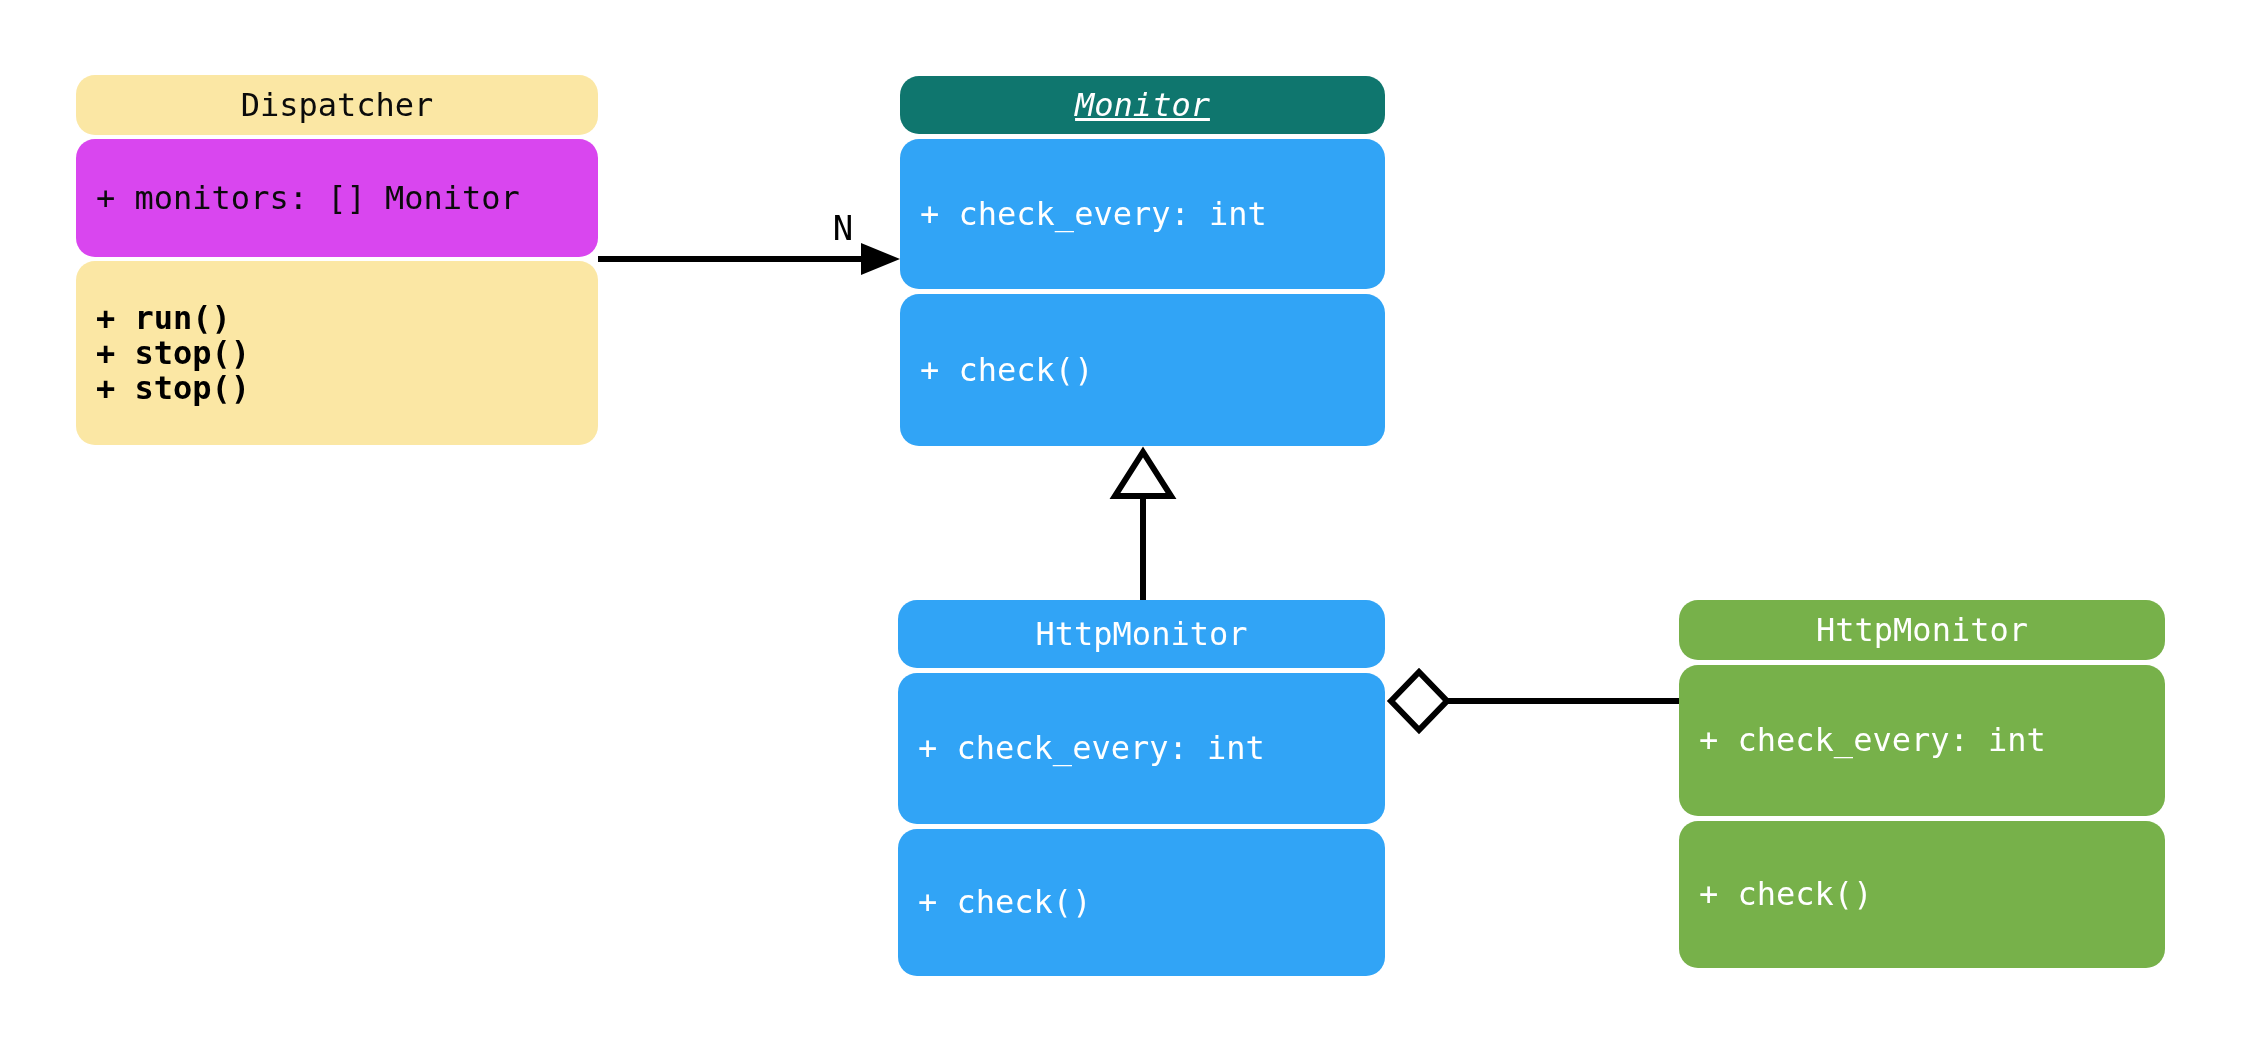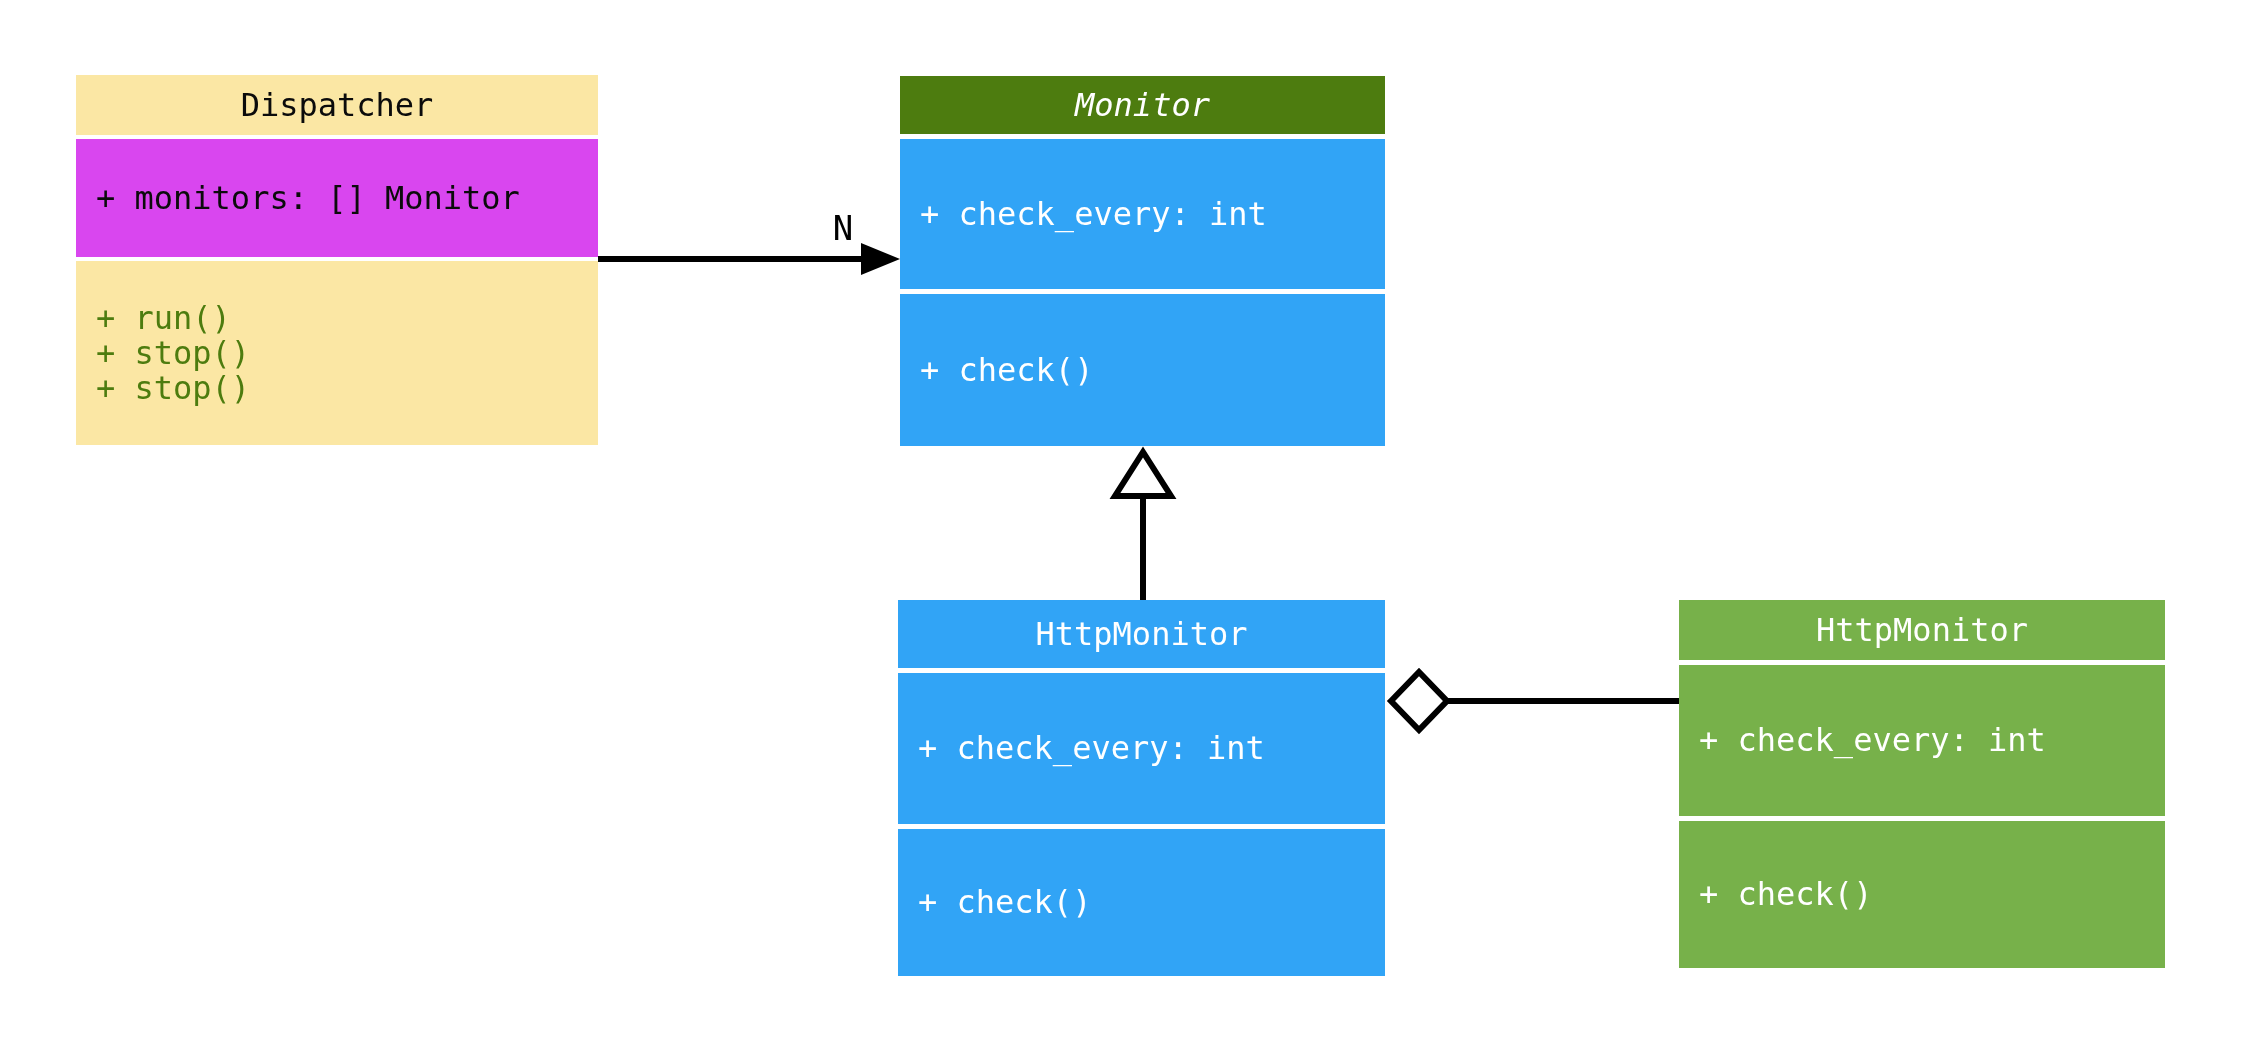--- a/index.html
+++ b/index.html
@@ -15,20 +15,21 @@
   
   .class-node { position: absolute; }
   .sec {
     box-sizing: border-box;
     display: flex;
     flex-direction: column;
     justify-content: center;
     font-size: 32px;
     line-height: 35px;
     white-space: pre;
+    border-radius: 19px;
   }
   .sec.title { align-items: center; }
   .sec.body  { padding-left: 20px; align-items: flex-start; }
   .line { display: block; }
 
   
   #dispatcher { left: 76px; top: 75px; width: 522px; }
   #dispatcher .title   { height: 60px;  margin-bottom: 4px; }
   #dispatcher .attrs   { height: 118px; margin-bottom: 4px; }
   #dispatcher .methods { height: 184px; }
@@ -90,29 +91,29 @@
     <polygon class="hollow" points="1391,701 1419,672 1447,701 1419,730"></polygon>
   </svg>
 
   <div class="edge-label">N</div>
 
   <div class="class-node" id="dispatcher">
     <div class="sec title" style="background-color: rgb(251, 231, 164); color: rgb(11, 11, 11);">Dispatcher</div>
     <div class="sec body attrs" style="background-color: #d946ef; color: rgb(11, 11, 11); justify-content: center;">
       <span class="line">+ monitors: [] Monitor</span>
     </div>
-    <div class="sec body methods" style="background-color: rgb(251, 231, 164); color: #4d7c0f;">
+    <div class="sec body methods" style="background-color: rgb(251, 231, 164); color: #000000; font-weight: bold;">
       <span class="line">+ run()</span>
       <span class="line">+ stop()</span>
       <span class="line">+ stop()</span>
     </div>
   </div>
 
   <div class="class-node" id="monitor">
-    <div class="sec title" style="background-color: #4d7c0f; color: rgb(255, 255, 255);">Monitor</div>
+    <div class="sec title" style="background-color: #0f766e; color: rgb(255, 255, 255); text-decoration: underline;">Monitor</div>
     <div class="sec body attrs" style="background-color: rgb(49, 164, 246); color: rgb(255, 255, 255);">
       <span class="line">+ check_every: int</span>
     </div>
     <div class="sec body methods" style="background-color: rgb(49, 164, 246); color: rgb(255, 255, 255);">
       <span class="line">+ check()</span>
     </div>
   </div>
 
   <div class="class-node" id="http-monitor">
     <div class="sec title" style="background-color: rgb(49, 164, 246); color: rgb(255, 255, 255);">HttpMonitor</div>

